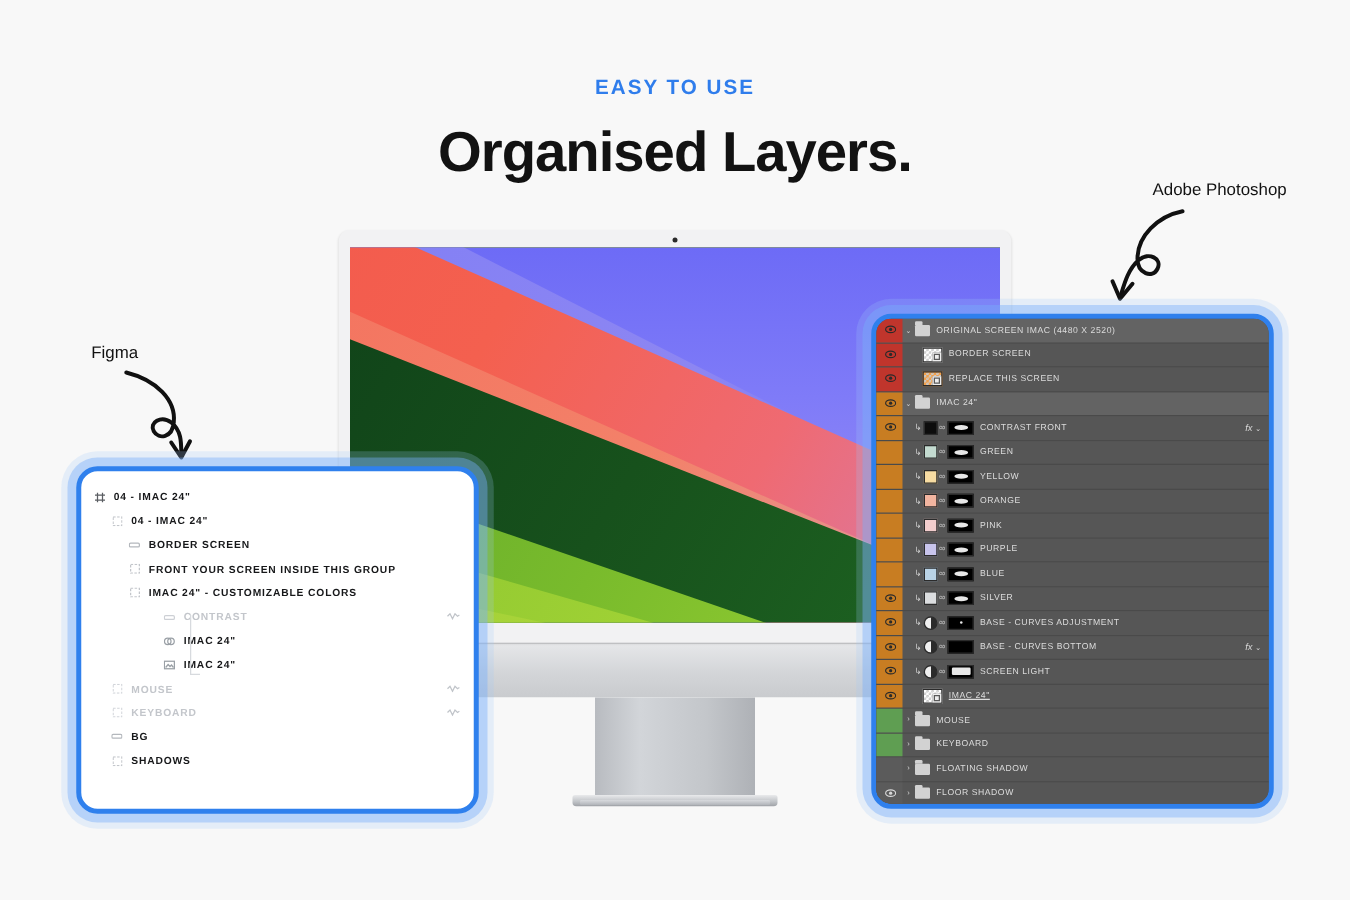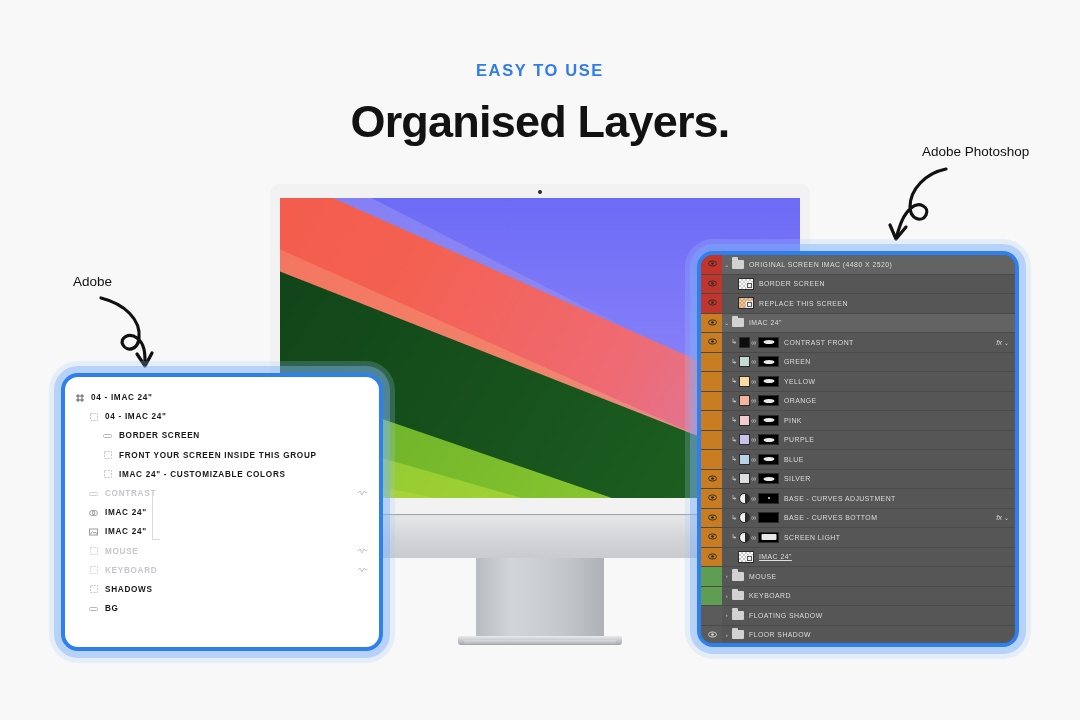--- a/index.html
+++ b/index.html
@@ -117,21 +117,21 @@
     padding-left: 10px; white-space: nowrap;
   }
   .frow.sel { background: #e3f0fd; }
   .frow .ic { width: 13px; flex: 0 0 13px; display: flex; align-items: center;
               justify-content: center; color: #b4b8bd; }
   .frow .ic svg { display: block; }
   .frow .lb { font-weight: bold; letter-spacing: .7px; }
   .frow.dim .lb, .frow.dim .ic { color: #c3c6cb; }
   .frow .mask { margin-left: auto; margin-right: 11px; color: #c0c4c9; }
   .d0 { padding-left: 8px; } .d1 { padding-left: 22px; }
-  .d2 { padding-left: 36px; } .d3 { padding-left: 22px; }
+  .d2 { padding-left: 36px; } .d3 { padding-left: 64px; }
   .figma-tree-line {
     position: absolute; left: 152px; top: 492px; width: 1px; height: 48px;
     background: #d7dade;
   }
   .figma-tree-line:after {
     content:""; position:absolute; left:0; bottom:0; width:8px; height:1px;
     background:#d7dade;
   }
 
   
@@ -229,21 +229,21 @@
         <div class="wp-b band-green"></div>
         <div class="wp-b band-lime"></div>
         <div class="wp-b band-lime2"></div>
       </div>
     </div>
     <div class="imac-chin"></div>
     <div class="imac-neck"></div>
     <div class="imac-foot"></div>
   </div>
 
-  <div class="anno anno-figma">Adobe</div>
+  <div class="anno anno-figma">Figma</div>
   <svg class="arrow-figma" width="62" height="80" viewBox="0 0 62 80">
     <path d="M6 6 C30 12 46 28 44 46 C43 58 32 60 28 53 C24 46 34 40 42 46 C50 52 50 62 50 70" fill="none" stroke="#111" stroke-width="3.2" stroke-linecap="round"></path>
     <path d="M42 62 L50 74 L57 61" fill="none" stroke="#111" stroke-width="3.2" stroke-linecap="round" stroke-linejoin="round"></path>
   </svg>
 
   <div class="anno anno-ps">Adobe Photoshop</div>
   <svg class="arrow-ps" width="70" height="84" viewBox="0 0 70 84">
     <path d="M62 6 C42 10 26 26 26 44 C26 56 38 60 42 52 C46 44 35 38 27 45 C19 52 16 62 13 72" fill="none" stroke="#111" stroke-width="3.2" stroke-linecap="round"></path>
     <path d="M22 64 L12 76 L6 62" fill="none" stroke="#111" stroke-width="3.2" stroke-linecap="round" stroke-linejoin="round"></path>
   </svg>
@@ -354,34 +354,34 @@
         <span class="lb" style="margin-left:5px">KEYBOARD</span>
         <span class="mask">
           <svg width="11" height="6" viewBox="0 0 11 6">
               <path d="M1 3 L3 1 L5 5 L7 1 L9 3 L10.5 2" fill="none" stroke="#c0c4c9" stroke-width="1"></path>
             </svg>
         </span>
       </div>
 
       <div class="frow d1">
         <span class="ic">
+          <svg width="9" height="8" viewBox="0 0 9 8">
+              <rect x=".5" y="2.5" width="8" height="3" rx="1" fill="none" stroke="#b4b8bd" stroke-width="1"></rect>
+            </svg>
+        </span>
+        <span class="lb" style="margin-left:5px">BG</span>
+      </div>
+
+      <div class="frow d1">
+        <span class="ic">
           <svg width="8" height="8" viewBox="0 0 8 8">
               <rect x=".5" y=".5" width="7" height="7" fill="none" stroke="#c3c6cb" stroke-width="1" stroke-dasharray="2 1.2"></rect>
             </svg>
         </span>
         <span class="lb" style="margin-left:5px">SHADOWS</span>
-      </div>
-
-      <div class="frow d1">
-        <span class="ic">
-          <svg width="9" height="8" viewBox="0 0 9 8">
-              <rect x=".5" y="2.5" width="8" height="3" rx="1" fill="none" stroke="#b4b8bd" stroke-width="1"></rect>
-            </svg>
-        </span>
-        <span class="lb" style="margin-left:5px">BG</span>
       </div>
 
     </div>
   </div>
   <div class="figma-tree-line"></div>
 
   <div class="frame ps">
     <div class="ps-inner">
 
       <div class="prow hdr" style="background:#636363">

